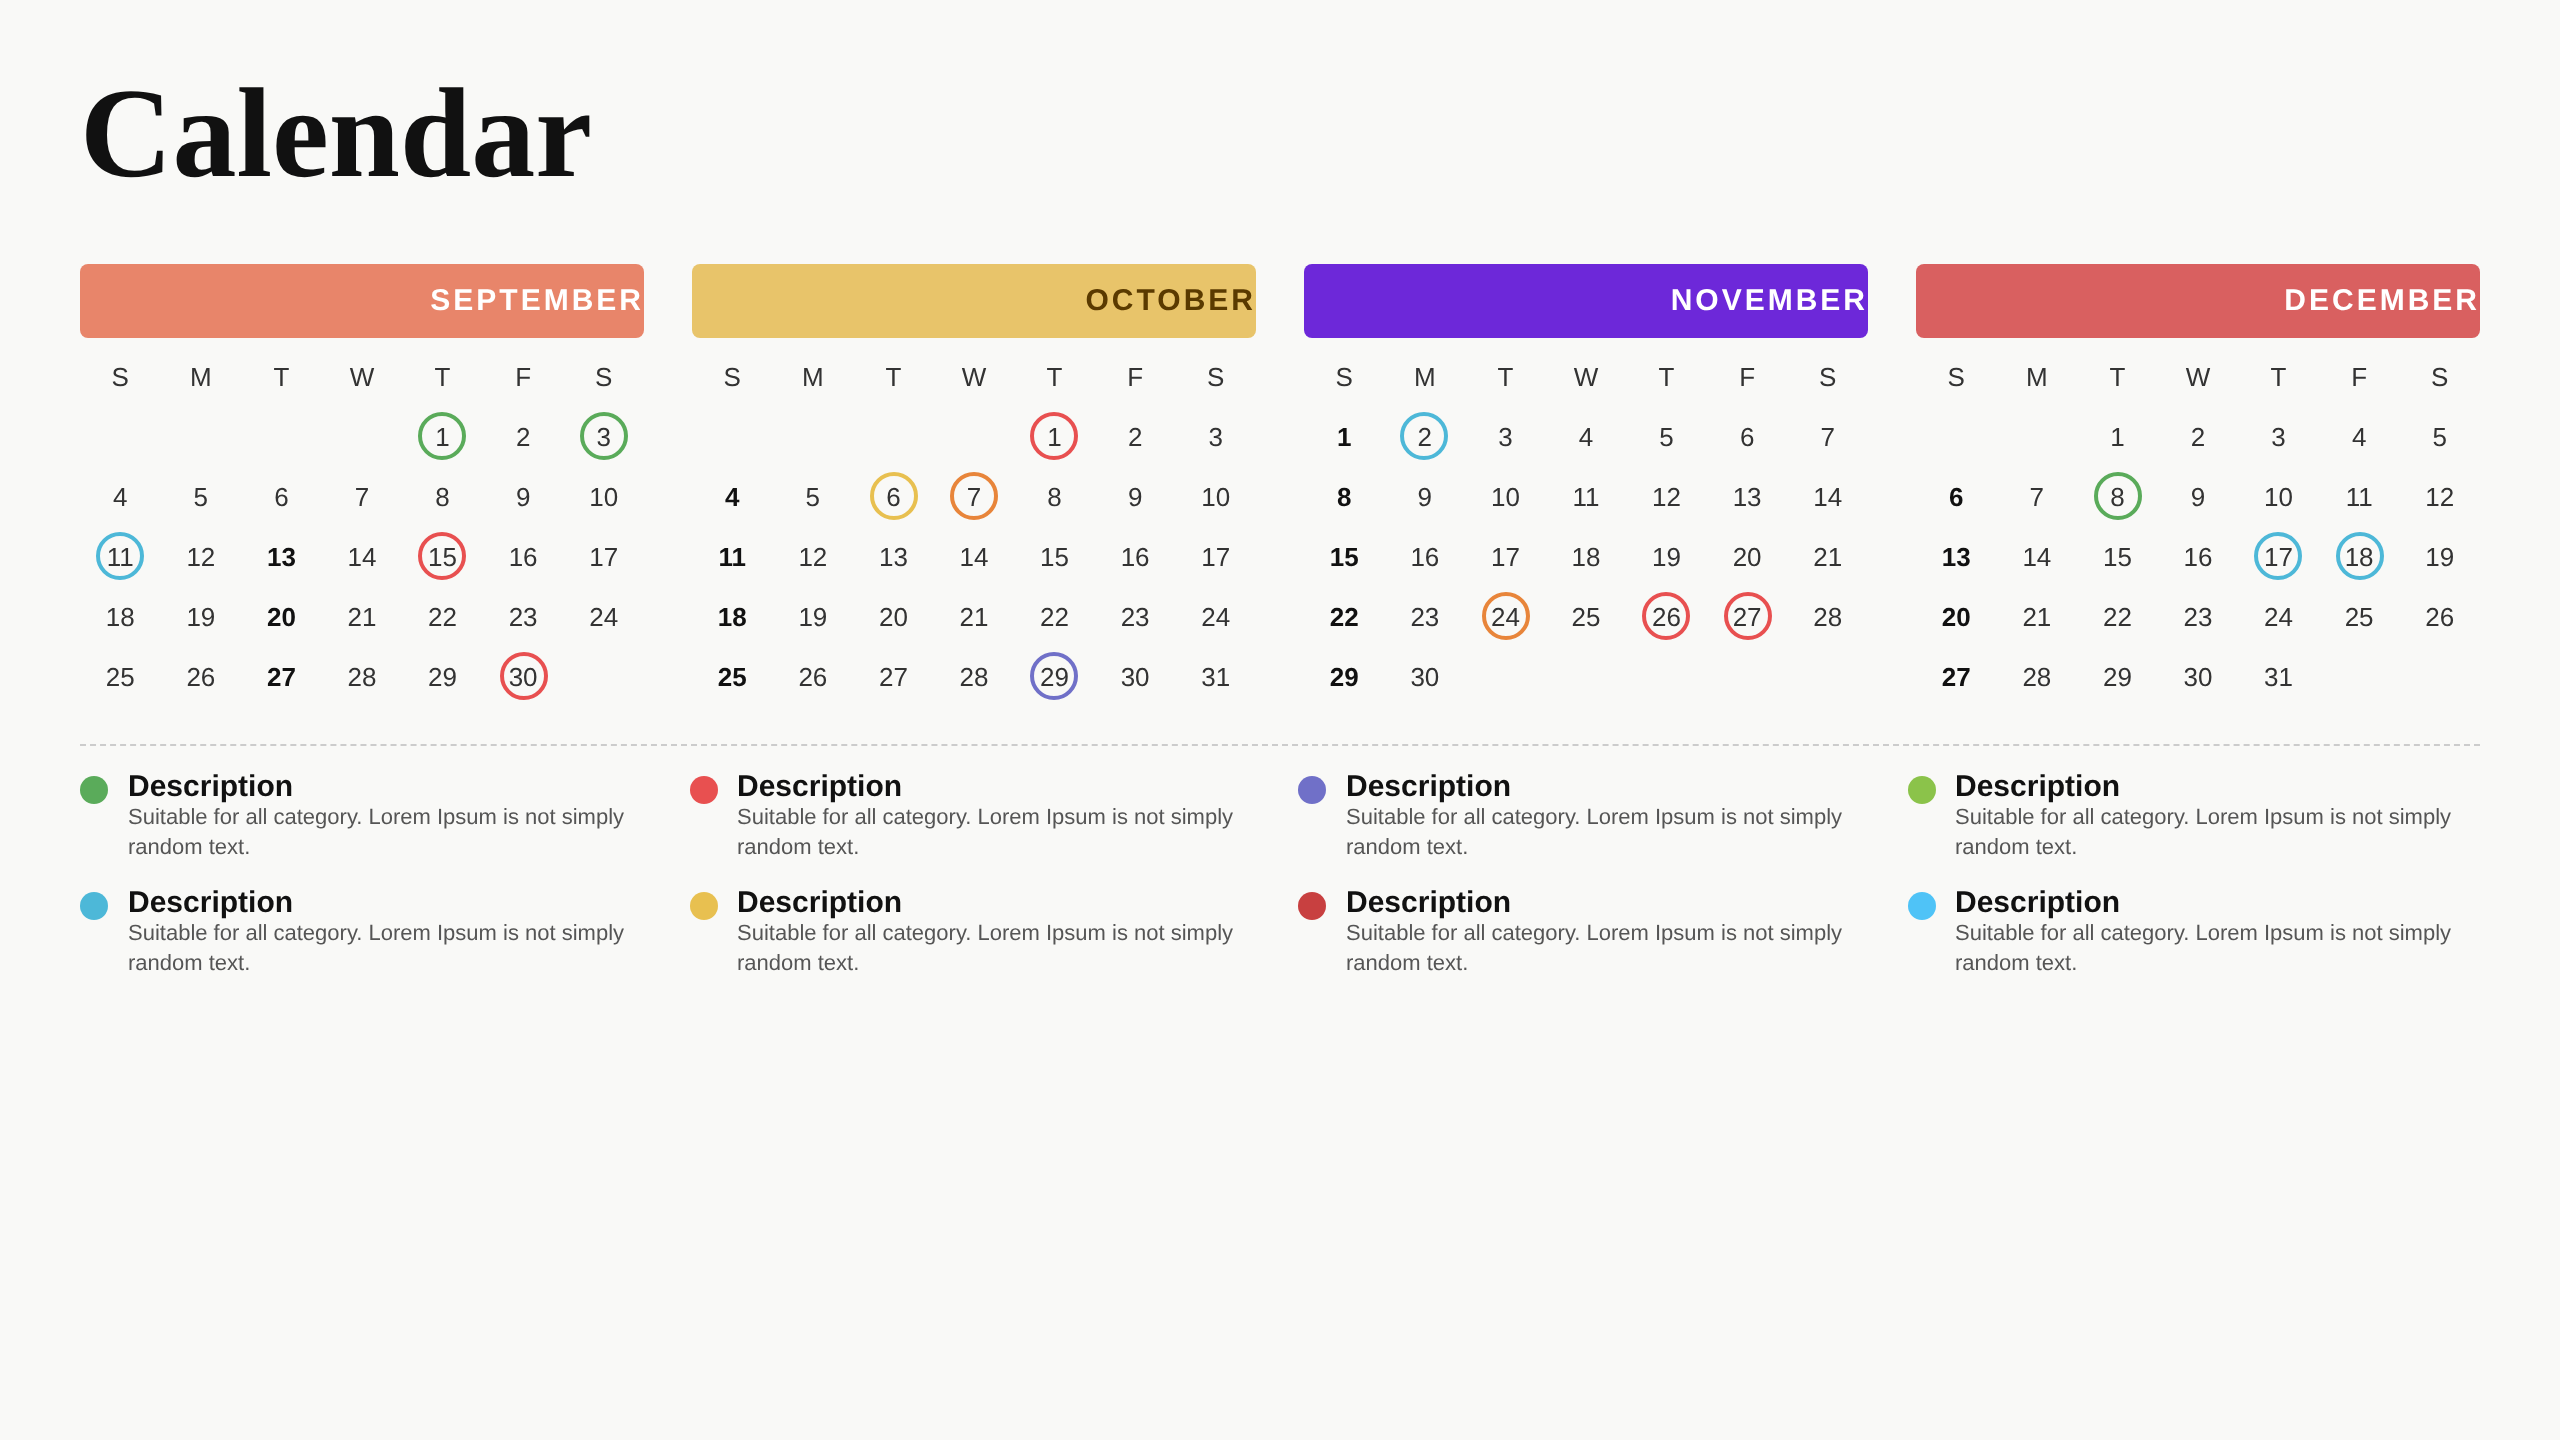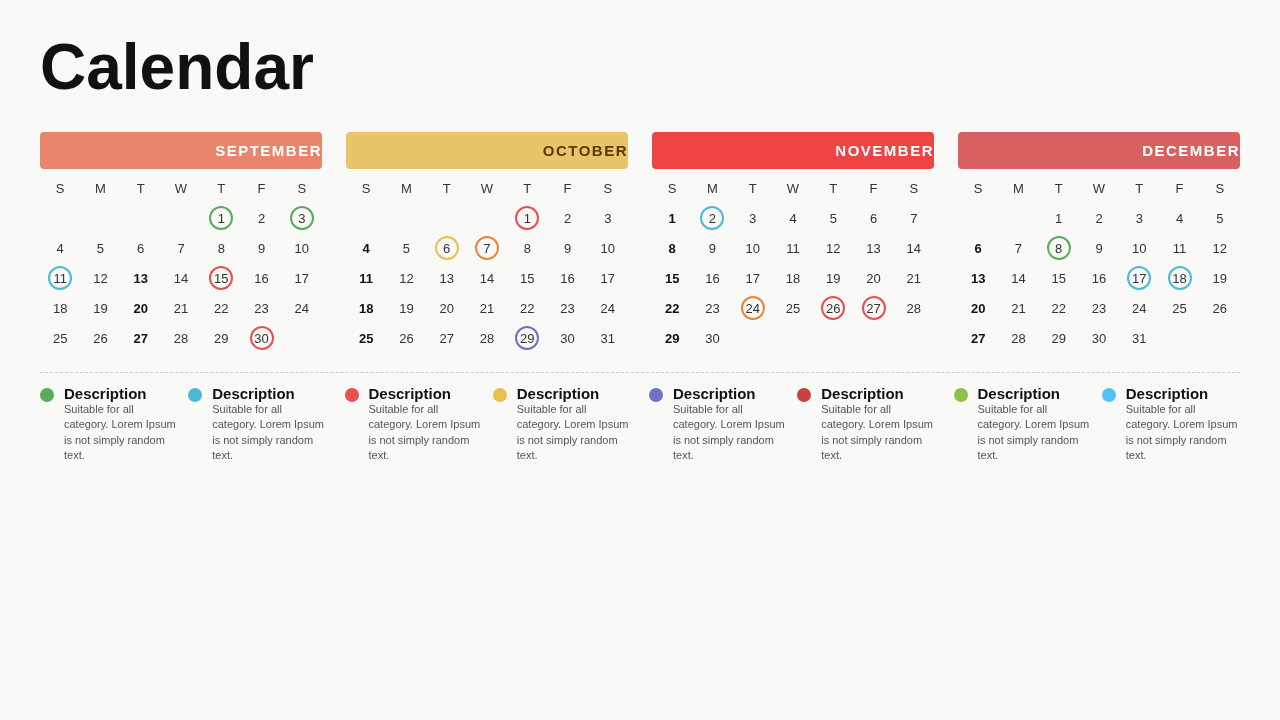--- a/index.html
+++ b/index.html
@@ -9,21 +9,21 @@
       width: 1280px;
       height: 720px;
       overflow: hidden;
       padding: 30px 40px 20px 40px;
     }
     h1.page-title {
       font-size: 64px;
       font-weight: 900;
       color: #111;
       margin-bottom: 28px;
-      font-family: Liberation Sans, sans-serif;
+      font-family: Liberation Serif, serif;
     }
     .calendars-row {
       display: flex;
       gap: 24px;
       margin-bottom: 20px;
     }
     .cal {
       flex: 1;
     }
     .cal-header {
@@ -31,21 +31,21 @@
       font-size: 15px;
       font-weight: 700;
       letter-spacing: 1.5px;
       padding: 10px 0;
       border-radius: 4px;
       color: #fff;
       margin-bottom: 8px;
     }
     .cal-header.sep { background: #e8856a; }
     .cal-header.oct { background: #e8c46a; color: #5a3a00; }
-    .cal-header.nov { background: #ef4444; }
+    .cal-header.nov { background: #6d28d9; }
     .cal-header.dec { background: #d96060; padding-left: 44px; }
 
     .cal-grid {
       display: grid;
       grid-template-columns: repeat(7, 1fr);
       row-gap: 2px;
     }
     .cal-dow {
       text-align: center;
       font-size: 13px;
@@ -89,21 +89,21 @@
       border-top: 1.5px dashed #ccc;
       margin: 12px 0;
     }
     .legend-row {
       display: flex;
       gap: 18px;
     }
     .legend-col {
       flex: 1;
       display: flex;
-      flex-direction: row;
+      flex-direction: column;
       gap: 10px;
     }
     .legend-item {
       display: flex;
       align-items: flex-start;
       gap: 10px;
     }
     .legend-dot {
       width: 14px;
       height: 14px;

